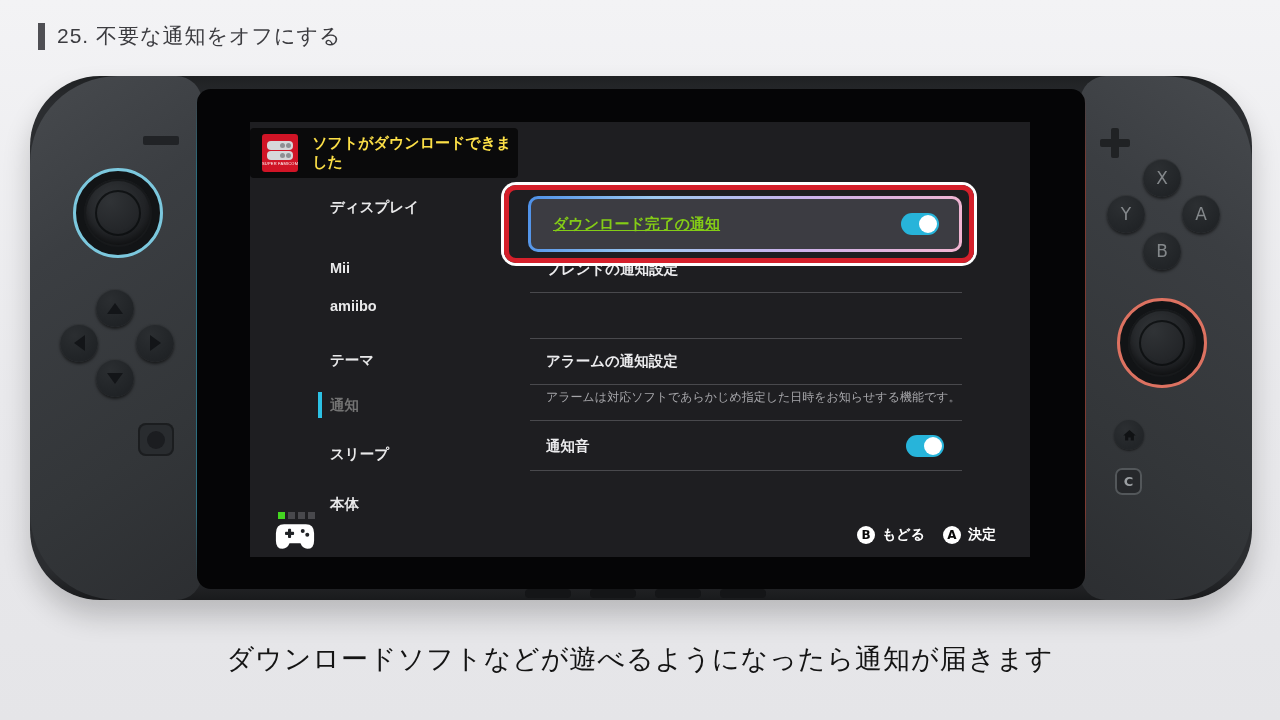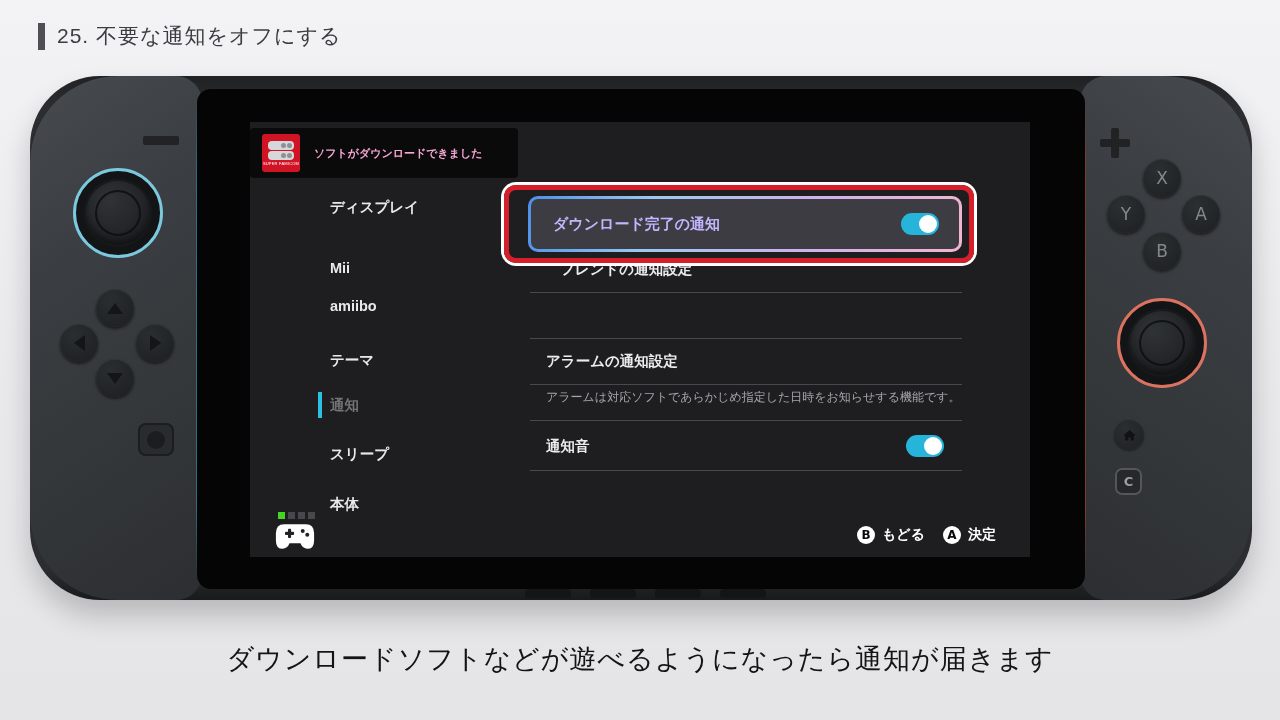--- a/index.html
+++ b/index.html
@@ -85,32 +85,32 @@
               background:#1e1e21; color:#f0f0f2; overflow:visible; }
 
   .banner { position:absolute; left:0; top:6px; width:268px; height:50px; background:#0a0a0b;
             border-radius:4px; display:flex; align-items:center; padding-left:12px; gap:14px; z-index:6; }
   .banner-icon { width:38px; height:38px; background:#d01426; border-radius:3px;
                  display:flex; flex-direction:column; align-items:center; justify-content:center; gap:1px; }
   .sfc-pad { position:relative; width:26px; height:9px; background:#d6d7d9; border-radius:4px; }
   .sfc-pad::after { content:''; position:absolute; right:2px; top:2px; width:5px; height:5px;
                     border-radius:50%; background:#8e9094; box-shadow:-6px 0 0 0 #8e9094; }
   .sfc-label { font-size:4px; line-height:5px; color:#fff; letter-spacing:.2px; white-space:nowrap; }
-  .banner-text { color:#f9a8d4; font-weight:bold; font-size:11px; }
+  .banner-text { color:#fde047; font-weight:bold; font-size:15px; }
 
   .side-item { position:absolute; left:80px; height:20px; line-height:20px;
                font-size:14.5px; font-weight:600; color:#e9e9ea; cursor:default; }
   .side-item.active { color:#737373; }
   .side-marker { position:absolute; left:68px; width:4px; height:26px; background:#2cc1e4; }
 
   .sel-row { position:absolute; left:278px; top:74px; width:434px; height:56px; border-radius:10px;
     padding:3px; background:linear-gradient(105deg,#4d90e8 0%,#9cc8f0 28%,#cbb2ec 62%,#f2b4d0 100%); z-index:2; }
   .sel-row-inner { width:100%; height:100%; border-radius:7px; background:#3c3c42;
     display:flex; align-items:center; justify-content:space-between; padding:0 20px 0 22px; }
-  .row-label { font-size:15px; font-weight:bold; color:#c4b5fd; }
+  .row-label { font-size:15px; font-weight:bold; color:#84cc16;text-decoration:underline; }
   .toggle { position:relative; width:38px; height:22px; border-radius:11px; background:#27b4da; flex:none; }
   .toggle::after { content:''; position:absolute; right:2px; top:2px; width:18px; height:18px;
                    border-radius:50%; background:#fff; }
   .plain-row { position:absolute; left:296px; height:20px; line-height:20px;
                font-size:14.5px; font-weight:bold; color:#ececee; }
   .desc-row { position:absolute; left:296px; height:16px; line-height:16px; font-size:12px; color:#a6a6aa; }
   .separator { position:absolute; left:280px; width:432px; height:1px; background:#49494d; }
   .toggle-abs { position:absolute; left:656px; top:313px; }
 
   .red-box { position:absolute; left:254px; top:63px; width:470px; height:78px;
@@ -203,21 +203,21 @@
         <div class="side-item" style="top:322px;">スリープ</div>
         <div class="side-item" style="top:372px;">本体</div>
 
         <div class="sel-row">
           <div class="sel-row-inner">
             <span class="row-label">ダウンロード完了の通知</span>
             <span class="toggle"></span>
           </div>
         </div>
 
-        <div class="plain-row" style="top:137px;margin-left:14px;">フレンドの通知設定</div>
+        <div class="plain-row" style="top:137px;">フレンドの通知設定</div>
         <div class="separator" style="top:170px;"></div>
         <div class="separator" style="top:216px;"></div>
         <div class="plain-row" style="top:229px;">アラームの通知設定</div>
         <div class="separator" style="top:262px;"></div>
         <div class="desc-row" style="top:268px;font-family:Liberation Mono, monospace;">アラームは対応ソフトであらかじめ指定した日時をお知らせする機能です。</div>
         <div class="separator" style="top:298px;"></div>
         <div class="plain-row" style="top:314px;">通知音</div>
         <span class="toggle toggle-abs"></span>
         <div class="separator" style="top:348px;"></div>
 

